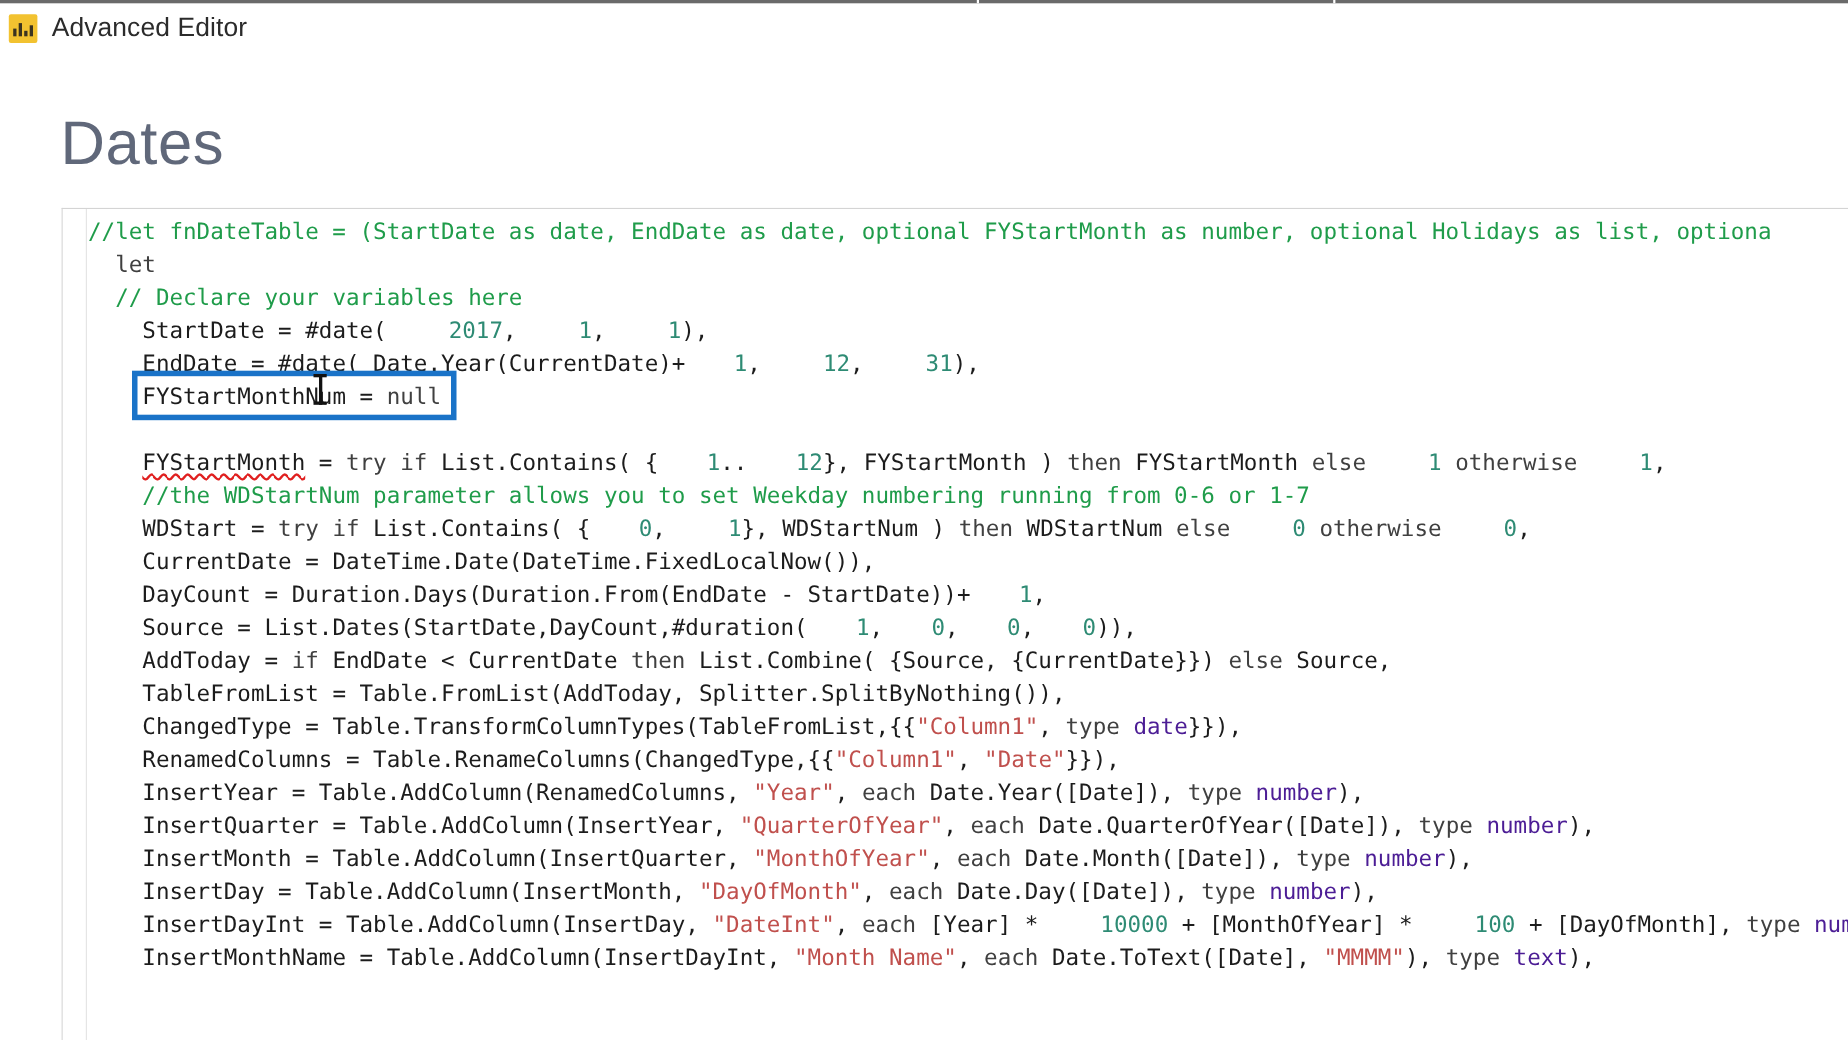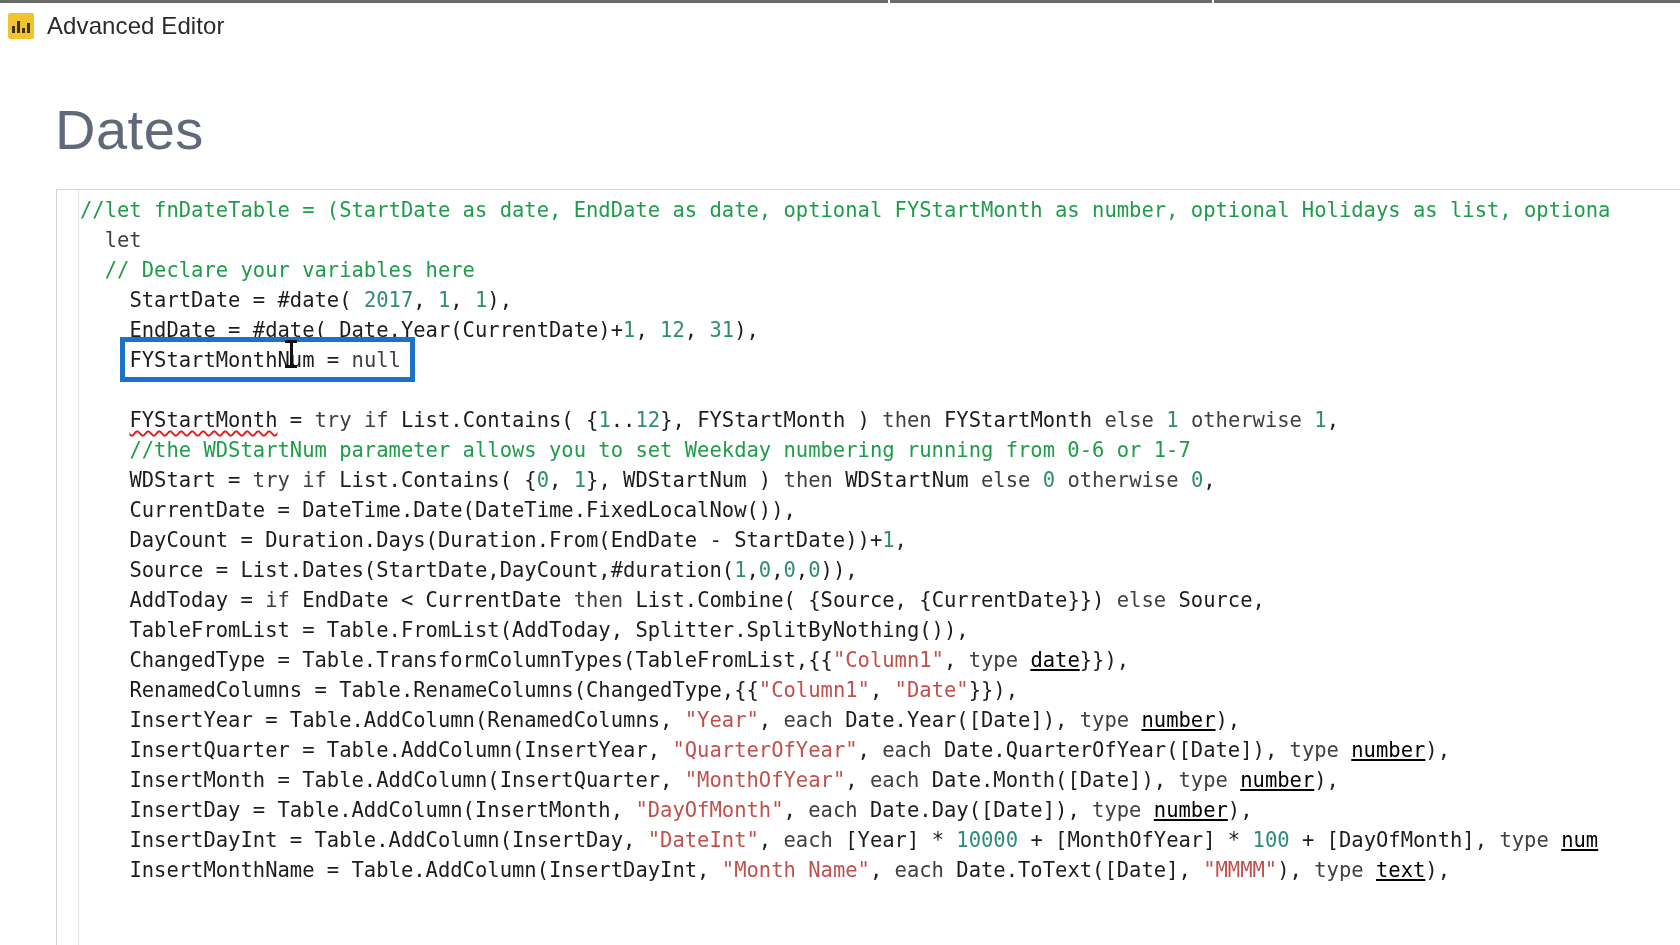--- a/index.html
+++ b/index.html
@@ -100,22 +100,22 @@
     white-space: pre;
     color: #1c1c1c;
     letter-spacing: 0px;
   }
   .line { height: 30px; white-space: pre; }
 
   
   .cmt   { color: #1f9c4a; text-align: center; }
   .kw    { color: #404040; }
   .str   { color: #c0504d; }
-  .num   { color: #2e8b74; }
-  .type  { color: #000000; text-decoration: underline; }
+  .num   { color: #2e8b74; margin-left: 44px; }
+  .type  { color: #4c1d95; }
   .plain { color: #1c1c1c; }
 
   .sq {
     text-decoration: underline wavy #e02020;
     text-decoration-skip-ink: none;
     text-underline-offset: 3px;
   }
 
   
   #highlight-box {

